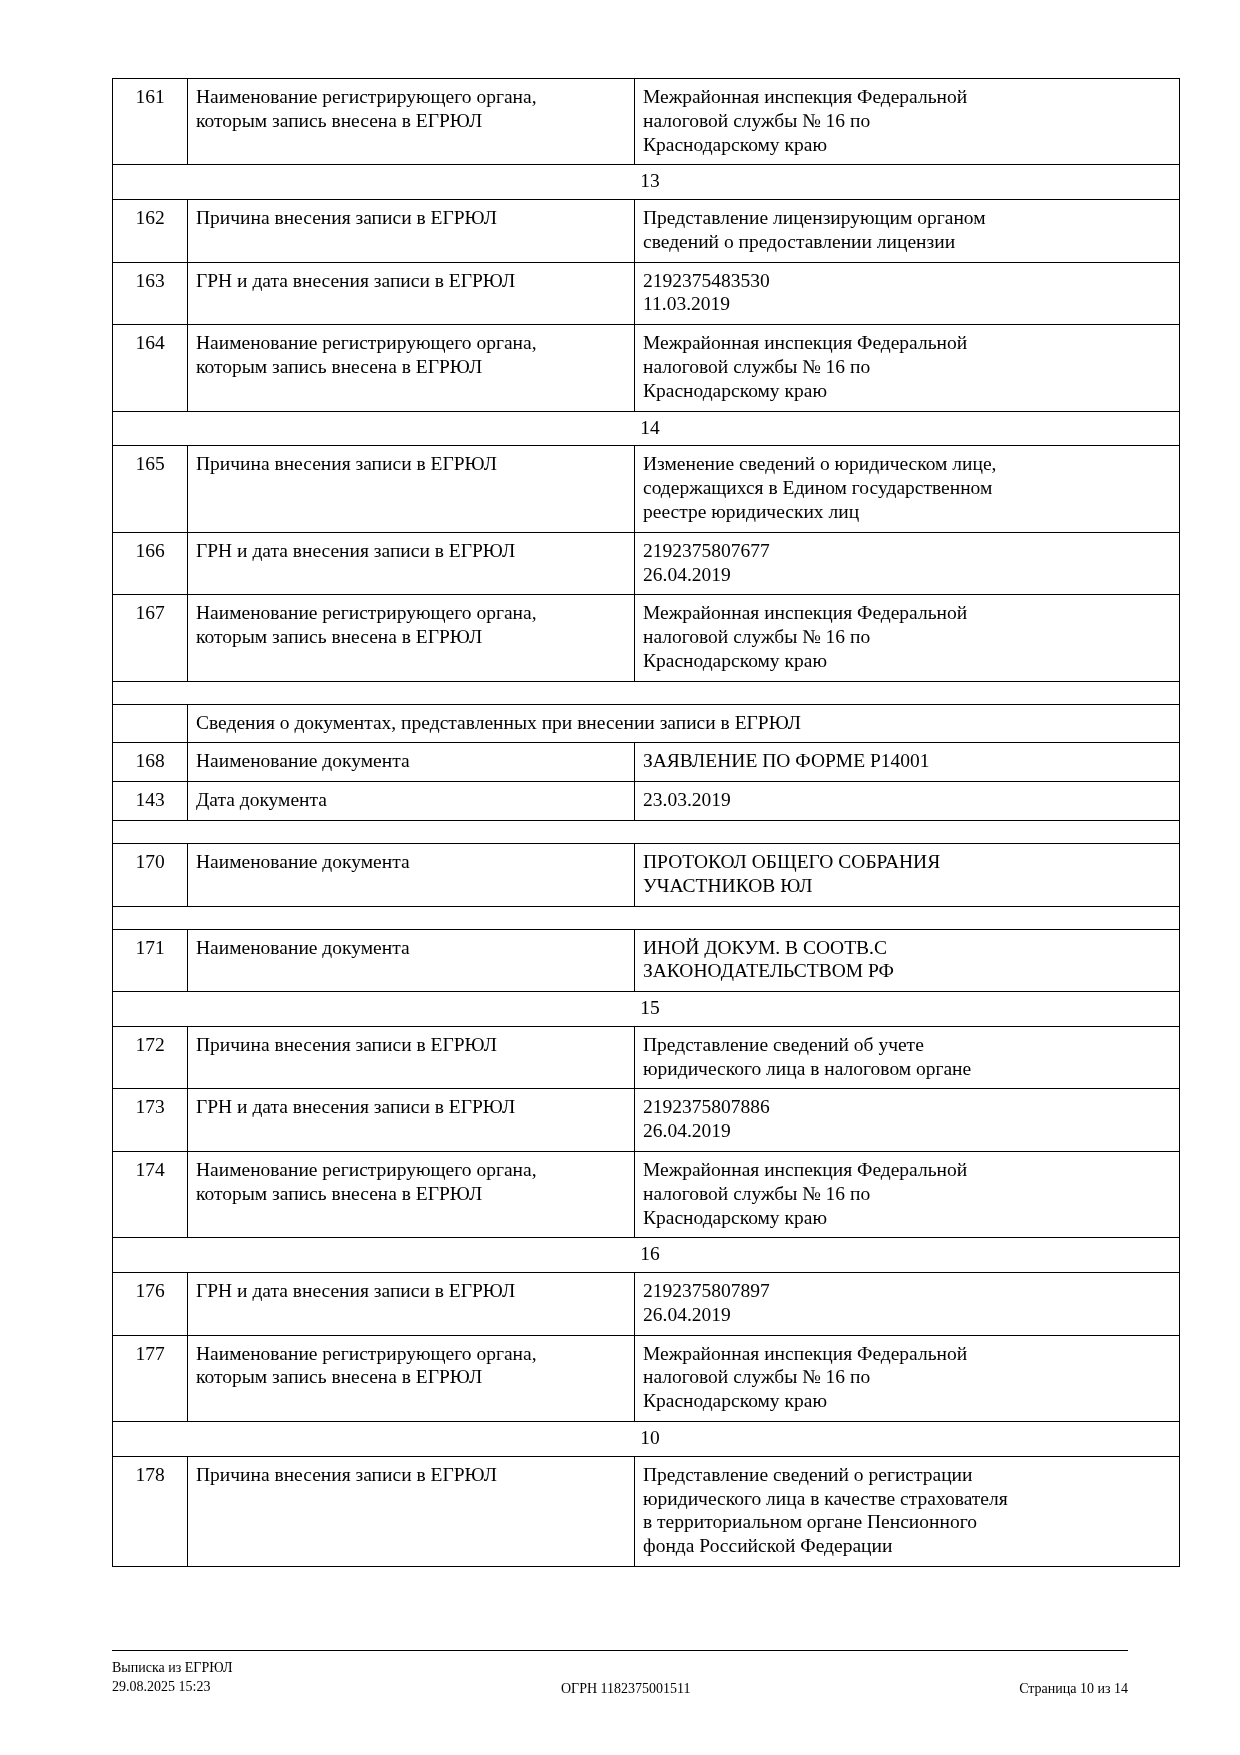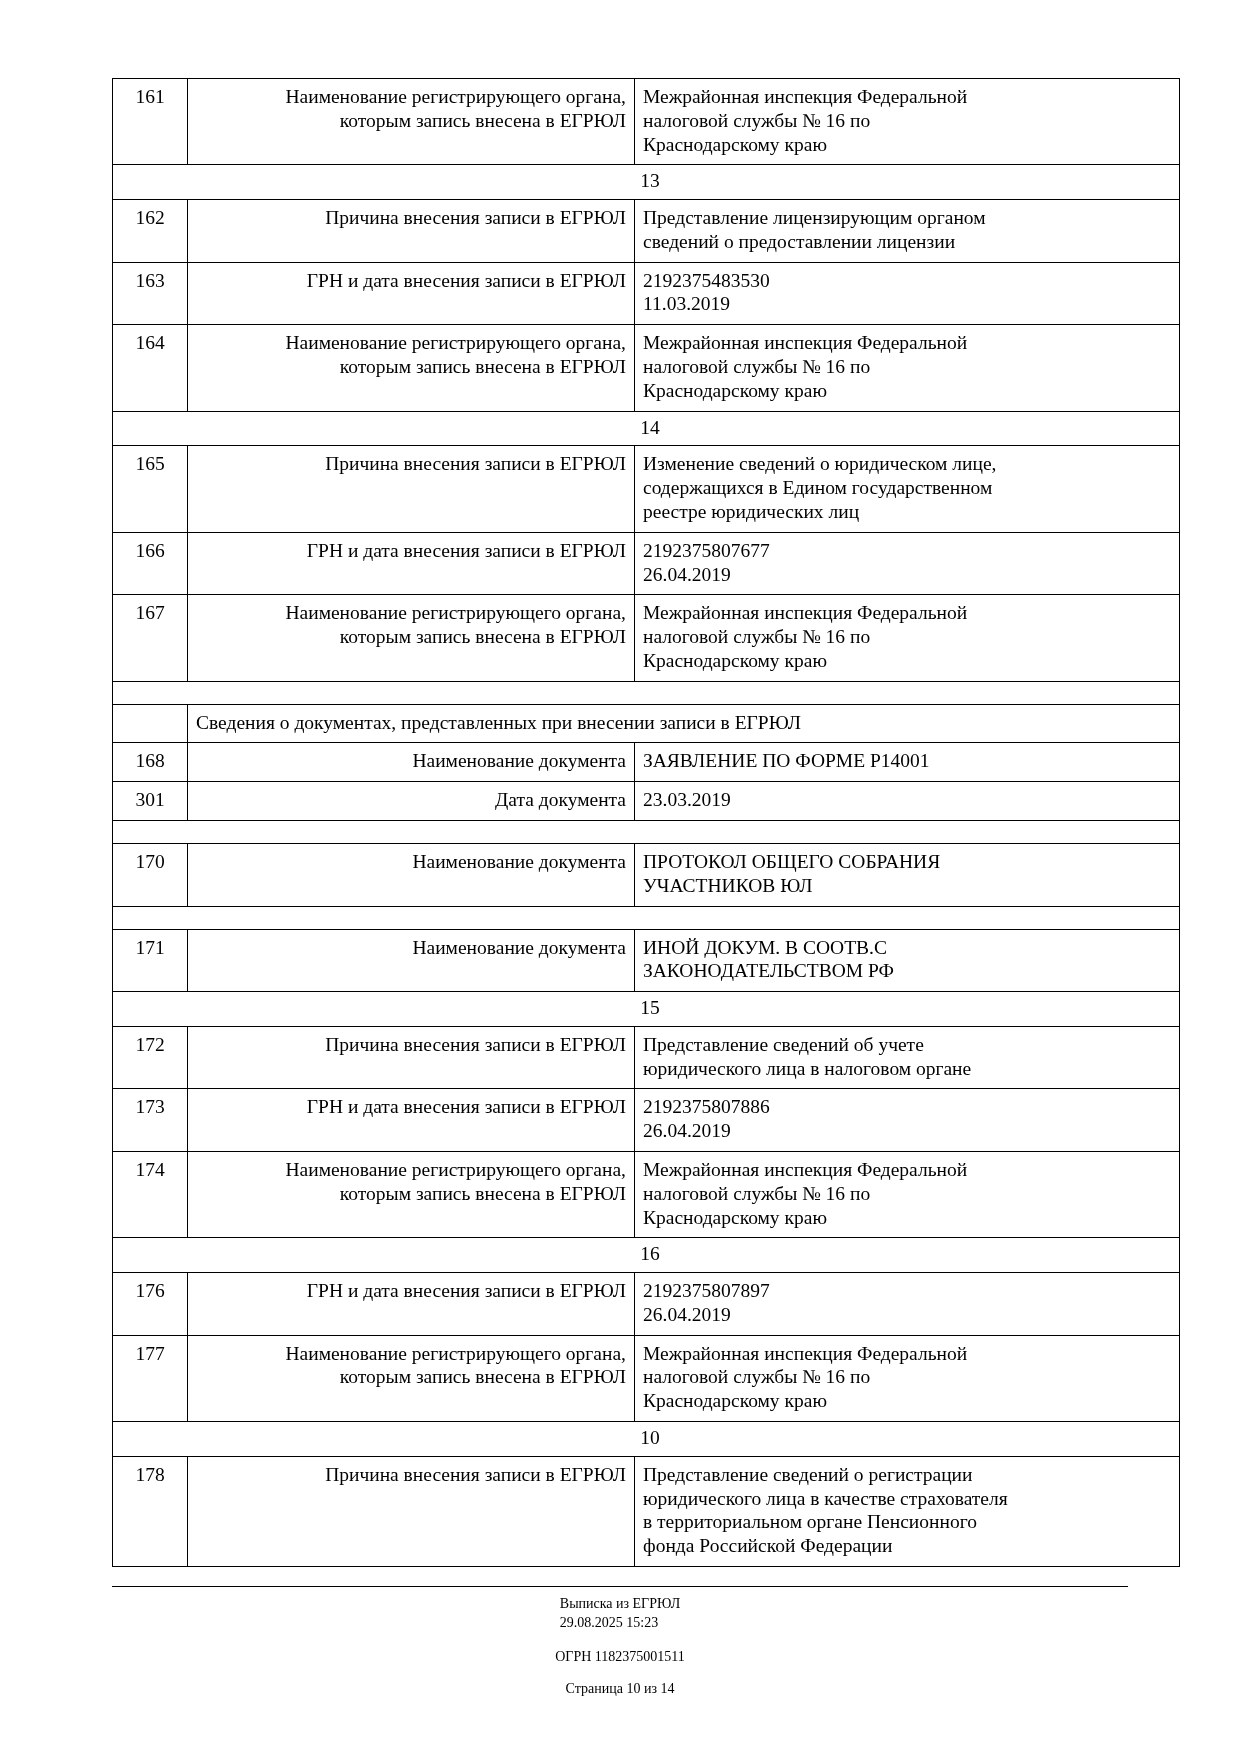--- a/index.html
+++ b/index.html
@@ -34,21 +34,20 @@
     padding: 6px 8px 8px 8px;
   }
   td.num {
     width: 58px;
     text-align: center;
     padding-left: 2px;
     padding-right: 2px;
   }
   td.label {
     width: 430px;
-    text-align: right;
   }
   td.value {
     width: 528px;
   }
   tr.section td {
     text-align: center;
     font-weight: normal;
     padding: 4px 0 6px 8px;
   }
   tr.spacer td {
@@ -67,22 +66,21 @@
     right: 112px;
     bottom: 58px;
     border-top: 1px solid #000000;
     padding-top: 8px;
     font-size: 14px;
     font-family: "Liberation Serif", serif;
   }
   .footer-row {
     display: flex;
     justify-content: space-between;
-    align-items: center;
-    flex-direction: column;
+    align-items: flex-end;
   }
   .footer-left {
     text-align: left;
     line-height: 1.35;
   }
   .footer-center {
     text-align: center;
     flex: 1;
     padding-top: 16px;
   }
@@ -159,21 +157,21 @@
         <tr class="subhead">
           <td class="num">&nbsp;</td>
           <td colspan="2">Сведения о документах, представленных при внесении записи в ЕГРЮЛ</td>
         </tr>
         <tr>
           <td class="num">168</td>
           <td class="label nowrap-pre">Наименование документа</td>
           <td class="value nowrap-pre">ЗАЯВЛЕНИЕ ПО ФОРМЕ Р14001</td>
         </tr>
         <tr>
-          <td class="num">301</td>
+          <td class="num">143</td>
           <td class="label nowrap-pre">Дата документа</td>
           <td class="value nowrap-pre">23.03.2019</td>
         </tr>
         <tr class="spacer">
           <td colspan="3"></td>
         </tr>
         <tr>
           <td class="num">170</td>
           <td class="label nowrap-pre">Наименование документа</td>
           <td class="value nowrap-pre">ПРОТОКОЛ ОБЩЕГО СОБРАНИЯ

